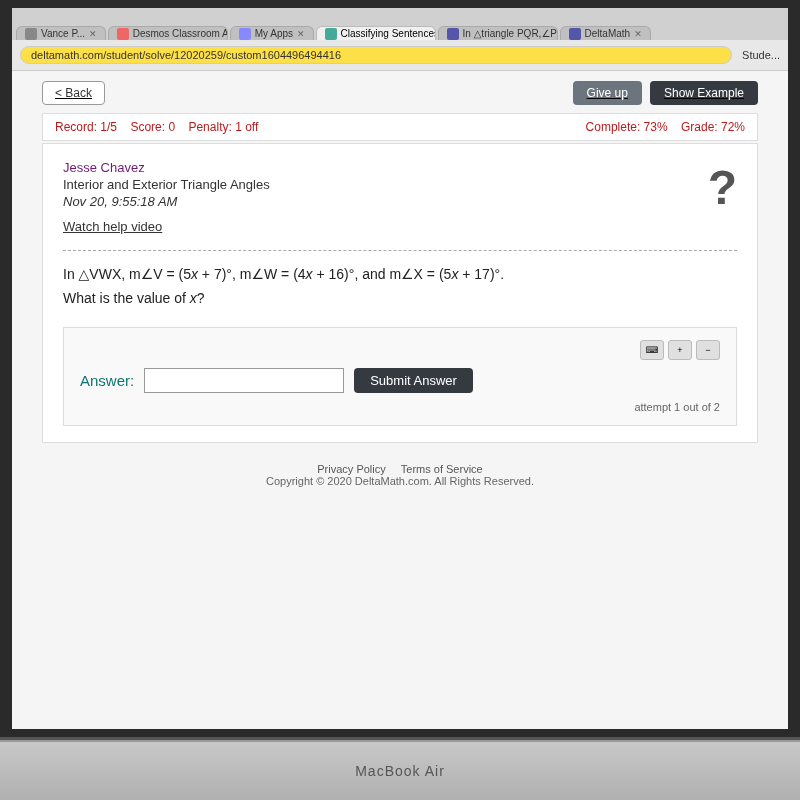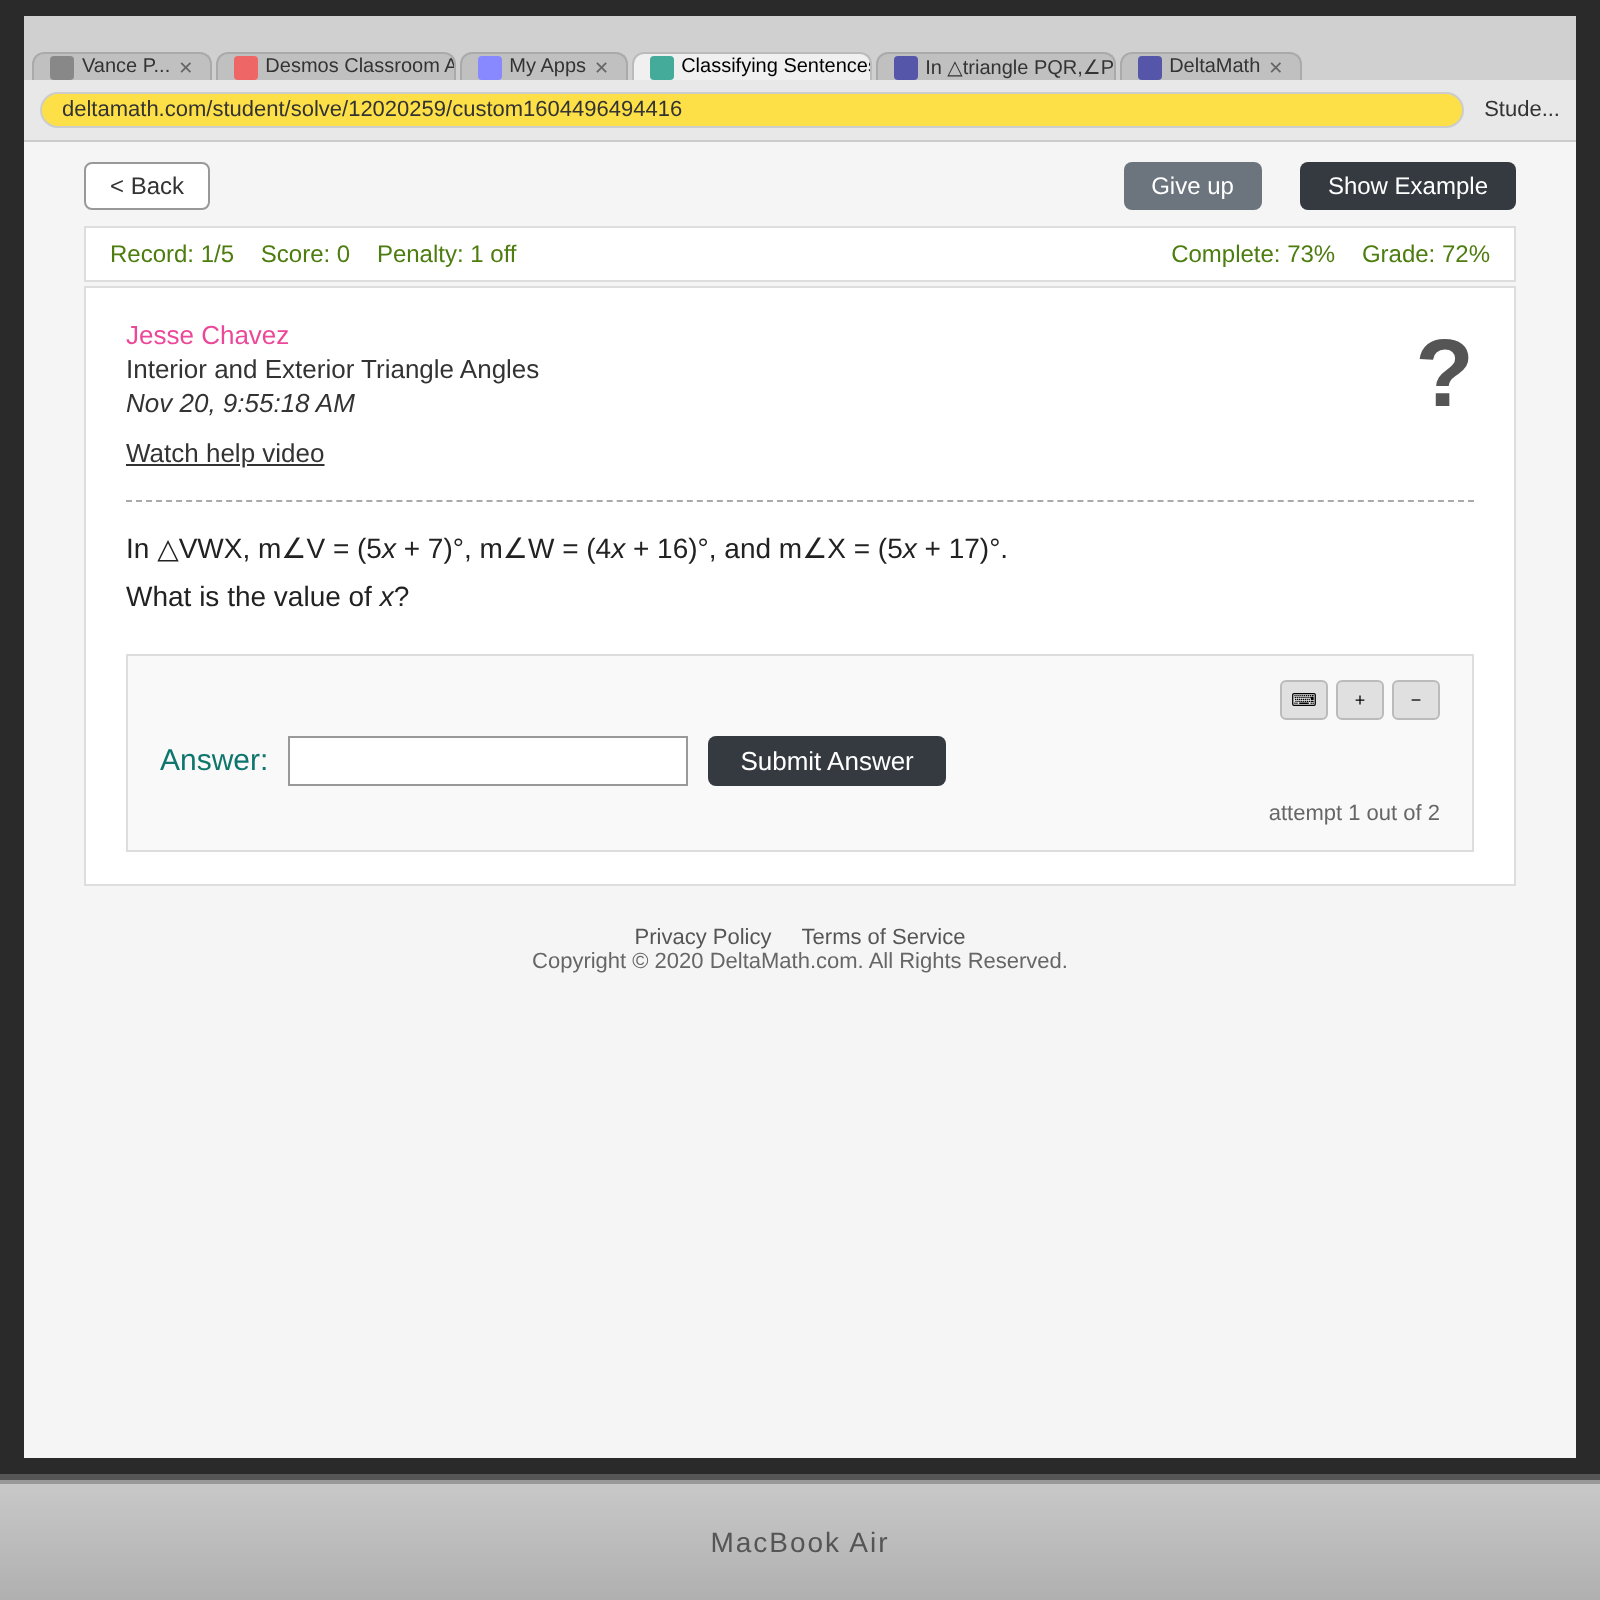--- a/index.html
+++ b/index.html
@@ -118,21 +118,22 @@
       height: calc(100% - 62px);
       overflow-y: auto;
     }
 
     
     .top-controls {
       display: flex;
       justify-content: flex-end;
       align-items: center;
       margin-bottom: 8px;
-      gap: 19px;
+      gap: 8px;
+      text-decoration: underline;
     }
 
     .back-btn {
       background: white;
       border: 1px solid #999;
       border-radius: 4px;
       padding: 4px 12px;
       font-size: 12px;
       cursor: pointer;
       color: #333;
@@ -161,35 +162,35 @@
 
     
     .record-bar {
       display: flex;
       justify-content: space-between;
       align-items: center;
       background: white;
       border: 1px solid #ddd;
       padding: 6px 12px;
       font-size: 12px;
-      color: #4d7c0f;
+      color: #b91c1c;
       margin-bottom: 2px;
     }
 
     
     .problem-card {
       background: white;
       border: 1px solid #ddd;
       padding: 16px 20px 16px 20px;
       position: relative;
     }
 
     .student-name {
       font-size: 13px;
-      color: #ec4899;
+      color: #701a75;
       margin-bottom: 2px;
     }
 
     .problem-title {
       font-size: 13px;
       color: #333;
       margin-bottom: 2px;
     }
 
     .problem-date {

